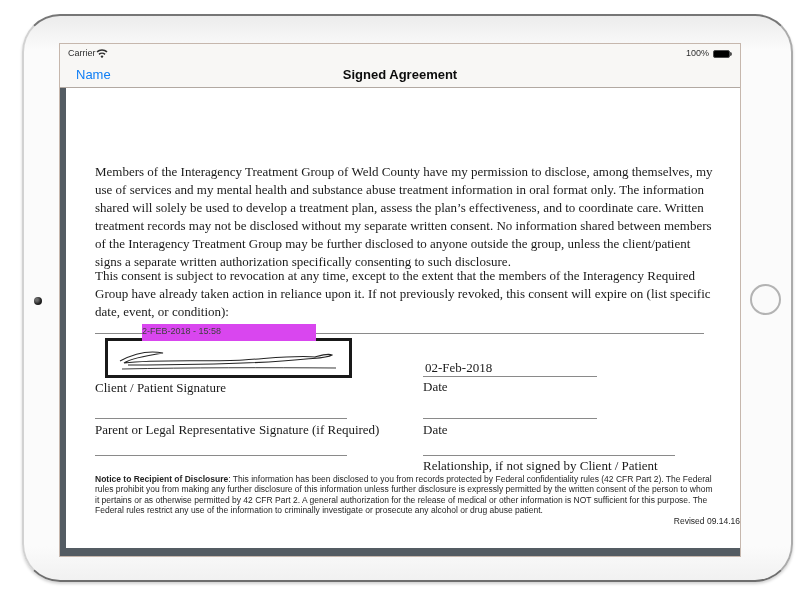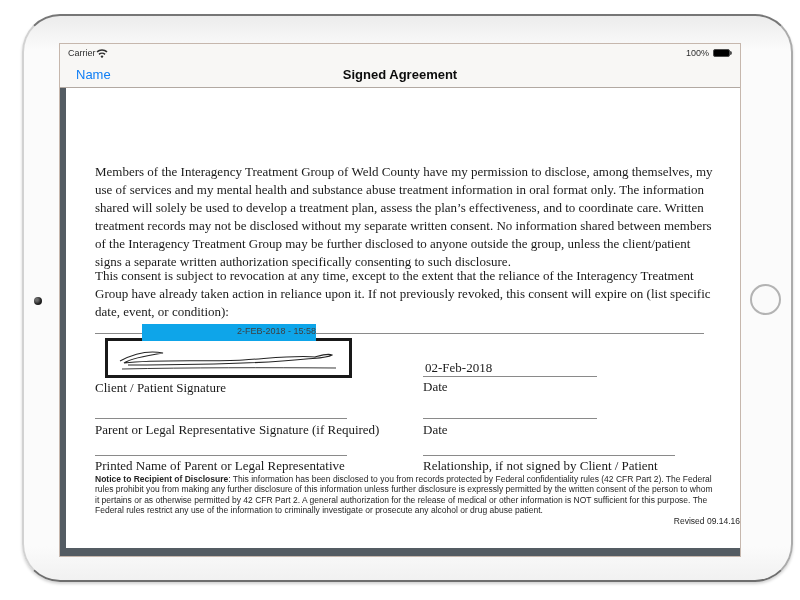--- a/index.html
+++ b/index.html
@@ -30,21 +30,21 @@
     border:1px solid #c6b7ad; background:#545c63; overflow:hidden;
   }
 
   
   .statusbar {
     height:17px; background:#f8f7f5; display:flex; align-items:center;
     font-size:9px; color:#2e2e2e; padding:0 8px; position:relative;
   }
   .sb-left { display:flex; align-items:center; }
   .sb-time { position:absolute; left:0; right:0; text-align:center; font-weight:600; }
-  .sb-right { margin-left:auto; display:flex; align-items:center; gap:4px; position:relative; z-index:1; }
+  .sb-right { margin-left:auto; display:flex; align-items:flex-end; gap:4px; position:relative; z-index:1; }
   .wifi-svg { display:block; }
   .batt { display:flex; align-items:center; }
   .batt-body { width:17px; height:8px; border:1px solid #4c4c4c; border-radius:2px; background:#000; }
   .batt-tip { width:2px; height:4px; background:#4c4c4c; border-radius:0 2px 2px 0; }
 
   
   .navbar {
     height:27px; background:#f8f7f5; border-bottom:1px solid #b2a9a2;
     display:flex; align-items:center; position:relative;
   }
@@ -70,21 +70,21 @@
   .hline { position:absolute; border-top:1px solid #8a8a8a; }
   .expire-line { left:29px; top:245px; width:609px; z-index:1; }
 
   .sig-box {
     position:absolute; left:39px; top:250px; width:247px; height:40px;
     border:3px solid #191919; background:#fff; z-index:2;
   }
   .sig-svg { position:absolute; inset:0; }
   .sig-stamp {
     position:absolute; left:76px; top:236px; width:174px; height:17px;
-    background:#0ea5e9; z-index:3; text-align:right;
+    background:#d946ef; z-index:3; text-align:left;
     font-family:"Liberation Sans",sans-serif; font-size:9px; color:#3f3f3f; padding-top:2px;
   }
 
   .field-label { position:absolute; font-size:13px; white-space:nowrap; }
   .lbl-client        { left:29px;  top:292px; }
   .lbl-date1         { left:357px; top:291px; }
   .val-date          { position:absolute; left:359px; top:272px; font-size:13px; }
   .line-date1        { left:357px; top:288px; width:174px; }
   .line-parent       { left:29px;  top:330px; width:252px; }
   .line-date2        { left:357px; top:330px; width:174px; }
@@ -135,21 +135,21 @@
 
     <div class="navbar">
       <span class="nav-title">Signed Agreement</span>
       <button class="done-btn">Name</button>
     </div>
 
     <div class="viewer">
       <div class="page">
 
         <p class="para para-1">Members of the Interagency Treatment Group of Weld County have my permission to disclose, among themselves, my use of services and my mental health and substance abuse treatment information in oral format only. The information shared will solely be used to develop a treatment plan, assess the plan’s effectiveness, and to coordinate care. Written treatment records may not be disclosed without my separate written consent. No information shared between members of the Interagency Treatment Group may be further disclosed to anyone outside the group, unless the client/patient signs a separate written authorization specifically consenting to such disclosure.</p>
-        <p class="para para-2">This consent is subject to revocation at any time, except to the extent that the reliance of the Interagency Treatment Group have already taken action in reliance upon it. If not previously revoked, this consent will expire on (list specific date, event, or condition):</p>
+        <p class="para para-2">This consent is subject to revocation at any time, except to the extent that the members of the Interagency Required Group have already taken action in reliance upon it. If not previously revoked, this consent will expire on (list specific date, event, or condition):</p>
 
         <div class="hline expire-line"></div>
 
         <div class="sig-box">
           <svg class="sig-svg" viewBox="0 0 241 34" width="241" height="34" preserveAspectRatio="none">
             <path d="M12 20 C 25 13, 40 9, 55 12 C 42 14, 22 18, 16 22 C 50 18, 100 21, 135 19 C 165 17, 190 14, 207 16 C 214 14, 220 12, 224 14 C 219 17, 209 17, 198 18 C 150 23, 70 24, 20 24" fill="none" stroke="#242424" stroke-width="1.1"></path>
             <path d="M14 28 C 80 26.5, 160 26.5, 228 27" fill="none" stroke="#242424" stroke-width="0.9"></path>
           </svg>
         </div>
         <div class="sig-stamp">2-FEB-2018 - 15:58</div>
@@ -160,21 +160,20 @@
         <div class="hline line-date1"></div>
         <span class="field-label lbl-date1">Date</span>
 
         <div class="hline line-parent"></div>
         <div class="hline line-date2"></div>
         <span class="field-label lbl-parent">Parent or Legal Representative Signature (if Required)</span>
         <span class="field-label lbl-date2">Date</span>
 
         <div class="hline line-printed"></div>
         <div class="hline line-relationship"></div>
-        <span class="field-label lbl-printed">Printed Name of Parent or Legal Representative</span>
         <span class="field-label lbl-relationship">Relationship, if not signed by Client / Patient</span>
 
         <p class="notice"><b>Notice to Recipient of Disclosure</b><span>: This information has been disclosed to you from records protected by Federal confidentiality rules (42 CFR Part 2). The Federal rules prohibit you from making any further disclosure of this information unless further disclosure is expressly permitted by the written consent of the person to whom it pertains or as otherwise permitted by 42 CFR Part 2. A general authorization for the release of medical or other information is NOT sufficient for this purpose. The Federal rules restrict any use of the information to criminally investigate or prosecute any alcohol or drug abuse patient.</span></p>
         <span class="revised">Revised 09.14.16</span>
 
       </div>
     </div>
 
   </div>
 </div>

